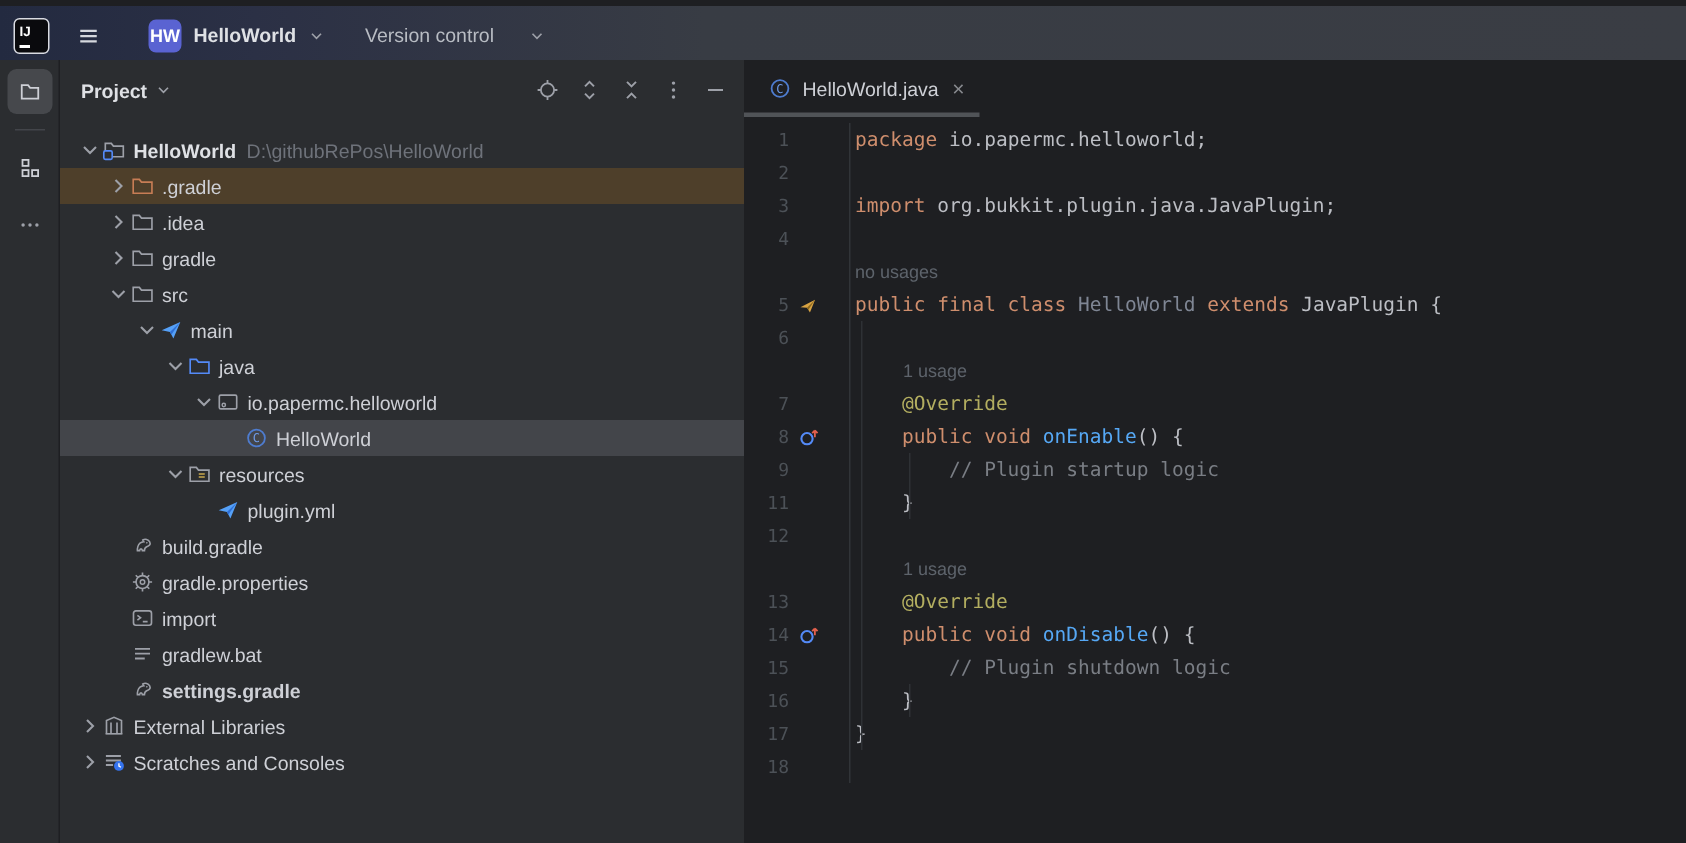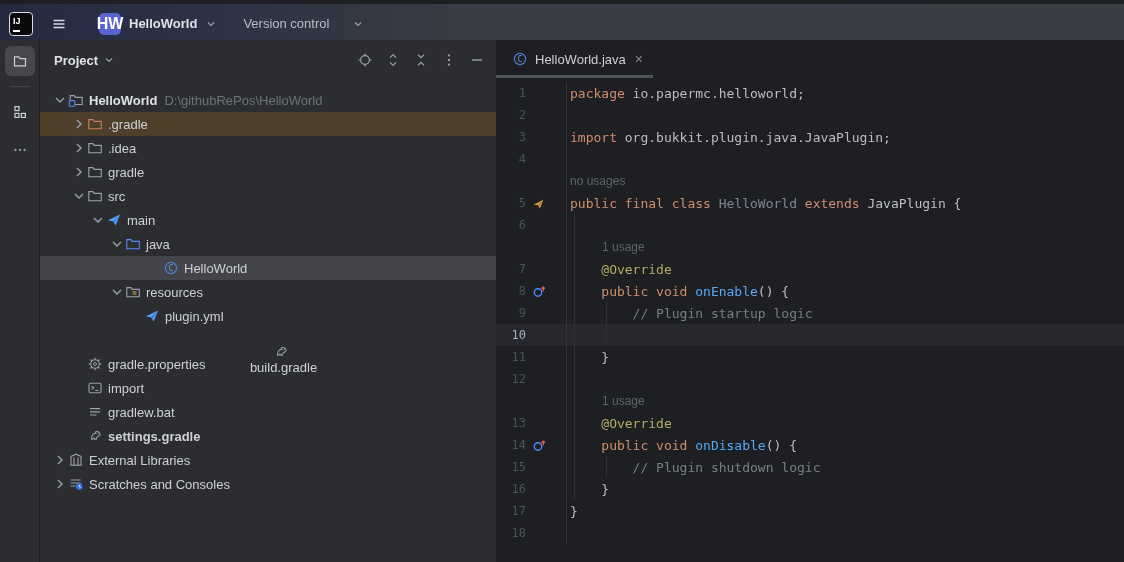--- a/index.html
+++ b/index.html
@@ -12,21 +12,21 @@
             display:flex; align-items:center; border-bottom:1px solid #17181b; }
   .ide-logo { width:24px; height:24px; margin-left:9px; border-radius:4px; background:#0a0a0d;
               border:1.5px solid #d9dbe2; color:#ffffff; font-size:9px; font-weight:bold;
               display:flex; align-items:flex-start; justify-content:flex-start; padding:3px 0 0 3px;
               position:relative; letter-spacing:0; }
   .ide-logo::after { content:""; position:absolute; left:3px; bottom:3px; width:7px; height:2px; background:#ffffff; }
   .tb-btn { height:28px; border-radius:6px; display:flex; align-items:center; gap:23px;
             padding:0 8px; color:#dfe1e5; font-size:13px; cursor:default; }
   .hamburger { margin-left:10px; }
   .proj-badge { width:22px; height:22px; border-radius:5px; background:#5a63d2; color:#fff;
-                font-size:16px; font-weight:bold; display:flex; align-items:center; justify-content:center; }
+                font-size:12px; font-weight:bold; display:flex; align-items:center; justify-content:center; }
   .proj-btn { margin-left:14px; font-weight:600; gap:8px; }
   .vcs-btn { margin-left:10px; color:#b8bcc3; font-weight:400; }
 
   
   .main { position:absolute; top:40px; left:0; width:1124px; height:522px; display:flex; }
 
   
   .stripe { width:40px; background:#2b2d30; border-right:1px solid #1e1f22; flex:none;
             display:flex; flex-direction:column; align-items:center; padding-top:6px; }
   .stripe-btn { width:30px; height:30px; border-radius:6px; display:flex; align-items:center;
@@ -266,20 +266,34 @@
               <path d="M4 6l4 4 4-4" stroke="#9da0a8" stroke-width="1.4"></path>
             </svg>
           </span>
           <span class="t-icon">
             <svg width="16" height="16" viewBox="0 0 16 16" fill="none">
               <path d="M1.8 12.8V3.6h4.1l1.4 1.8h7V12.8z" stroke="#548af7" stroke-width="1.1"></path>
             </svg>
           </span>
           <span class="t-label">java</span>
         </div>
+        <div class="trow" style="padding-left: 88px;">
+          <span class="t-chev">
+            <svg width="16" height="16" viewBox="0 0 16 16" fill="none">
+              <path d="M4 6l4 4 4-4" stroke="#9da0a8" stroke-width="1.4"></path>
+            </svg>
+          </span>
+          <span class="t-icon">
+            <svg width="16" height="16" viewBox="0 0 16 16" fill="none">
+              <rect x="2.2" y="3.4" width="11.6" height="9.2" rx="1" stroke="#9da0a8" stroke-width="1.1"></rect>
+              <circle cx="5.2" cy="10" r="1.1" stroke="#9da0a8" stroke-width="1"></circle>
+            </svg>
+          </span>
+          <span class="t-label">io.papermc.helloworld</span>
+        </div>
         <div class="trow selected" style="padding-left: 107px;">
           <span class="t-chev"></span>
           <span class="t-icon">
             <svg width="16" height="16" viewBox="0 0 16 16" fill="none">
               <circle cx="8" cy="8" r="5.6" stroke="#4e7ccf" stroke-width="1.2"></circle>
               <text x="8" y="10.8" text-anchor="middle" font-size="8" font-family="DejaVu Sans Mono, monospace" fill="#6f9be8">C</text>
             </svg>
           </span>
           <span class="t-label">HelloWorld</span>
         </div>
@@ -300,21 +314,21 @@
         <div class="trow" style="padding-left: 88px;">
           <span class="t-chev"></span>
           <span class="t-icon">
             <svg width="16" height="16" viewBox="0 0 16 16" fill="none">
               <path d="M1.8 8.2L14.2 2.6 9.6 13.6 7.3 9.4z" fill="#55a0f7"></path>
               <path d="M14.2 2.6L7.3 9.4l.9 1.7z" fill="#2e6fd6"></path>
             </svg>
           </span>
           <span class="t-label">plugin.yml</span>
         </div>
-        <div class="trow" style="padding-left: 31px; flex-direction: column;">
+        <div class="trow" style="padding-left: 31px;">
           <span class="t-chev"></span>
           <span class="t-icon">
             <svg width="16" height="16" viewBox="0 0 16 16" fill="none">
               <path d="M12.8 5.2c-.9-1.6-3-2.2-4.6-1.2l.7 1.2c-2 .2-3.5 1.5-4 3.2-.4 1.3-.3 2.7-.3 2.7h1.5s.1-1.2.9-1.2.9 1.2.9 1.2h1.4s0-1.9 1.5-2.6c1.6-.7 2.9-1.5 2-3.3z" stroke="#9da0a8" stroke-width="1.05"></path>
               <circle cx="10.9" cy="5.9" r=".55" fill="#9da0a8"></circle>
             </svg>
           </span>
           <span class="t-label">build.gradle</span>
         </div>
         <div class="trow" style="padding-left: 31px;">
@@ -488,27 +502,20 @@
           </div>
           <span class="ctext"><span class="seg-kw">    public void</span><span class="seg-method"> onEnable</span><span class="seg-plain">() {</span></span>
         </div>
         <div class="crow">
           <div class="gutter">
             <span class="lnum">9</span>
             <span class="gicon"></span>
           </div>
           <span class="ctext"><span class="seg-comment">        // Plugin startup logic</span></span>
         </div>
-        <div class="crow current">
-          <div class="gutter">
-            <span class="lnum">10</span>
-            <span class="gicon"></span>
-          </div>
-          <span class="ctext"></span>
-        </div>
         <div class="crow">
           <div class="gutter">
             <span class="lnum">11</span>
             <span class="gicon"></span>
           </div>
           <span class="ctext"><span class="seg-plain">    }</span></span>
         </div>
         <div class="crow">
           <div class="gutter">
             <span class="lnum">12</span>

